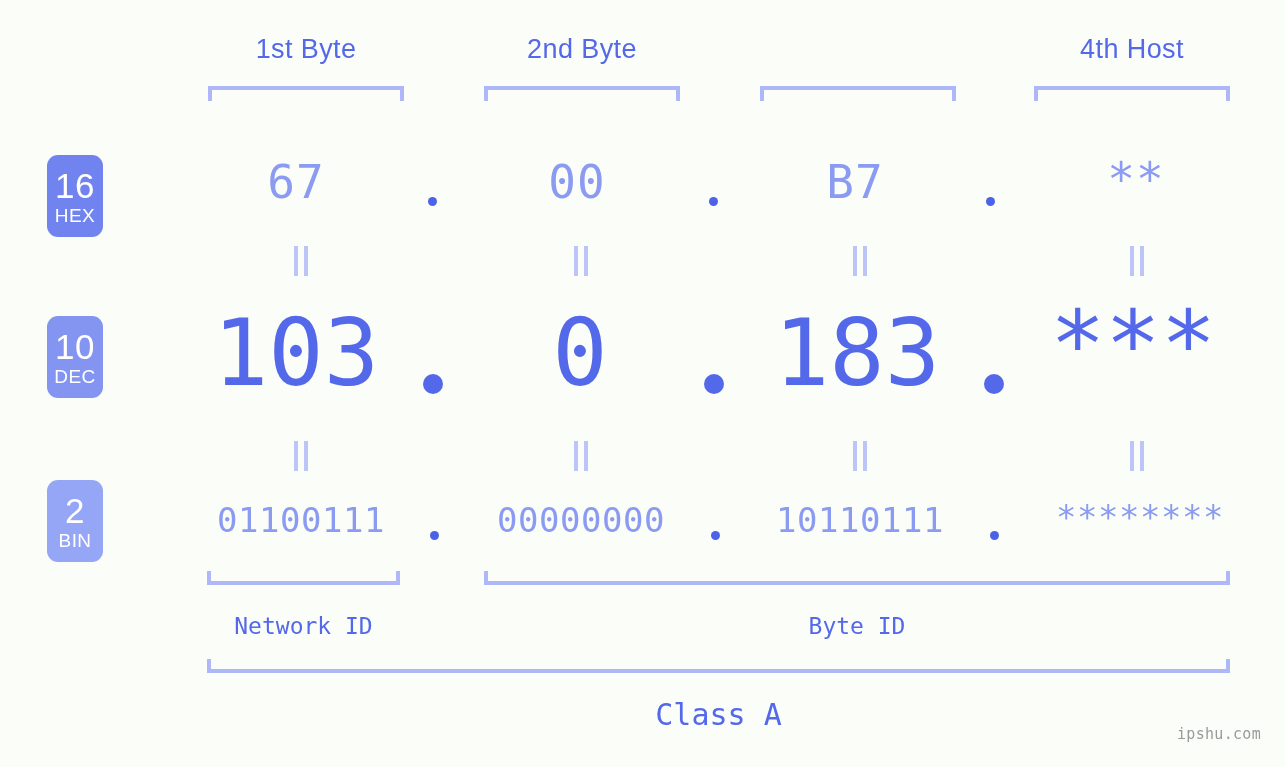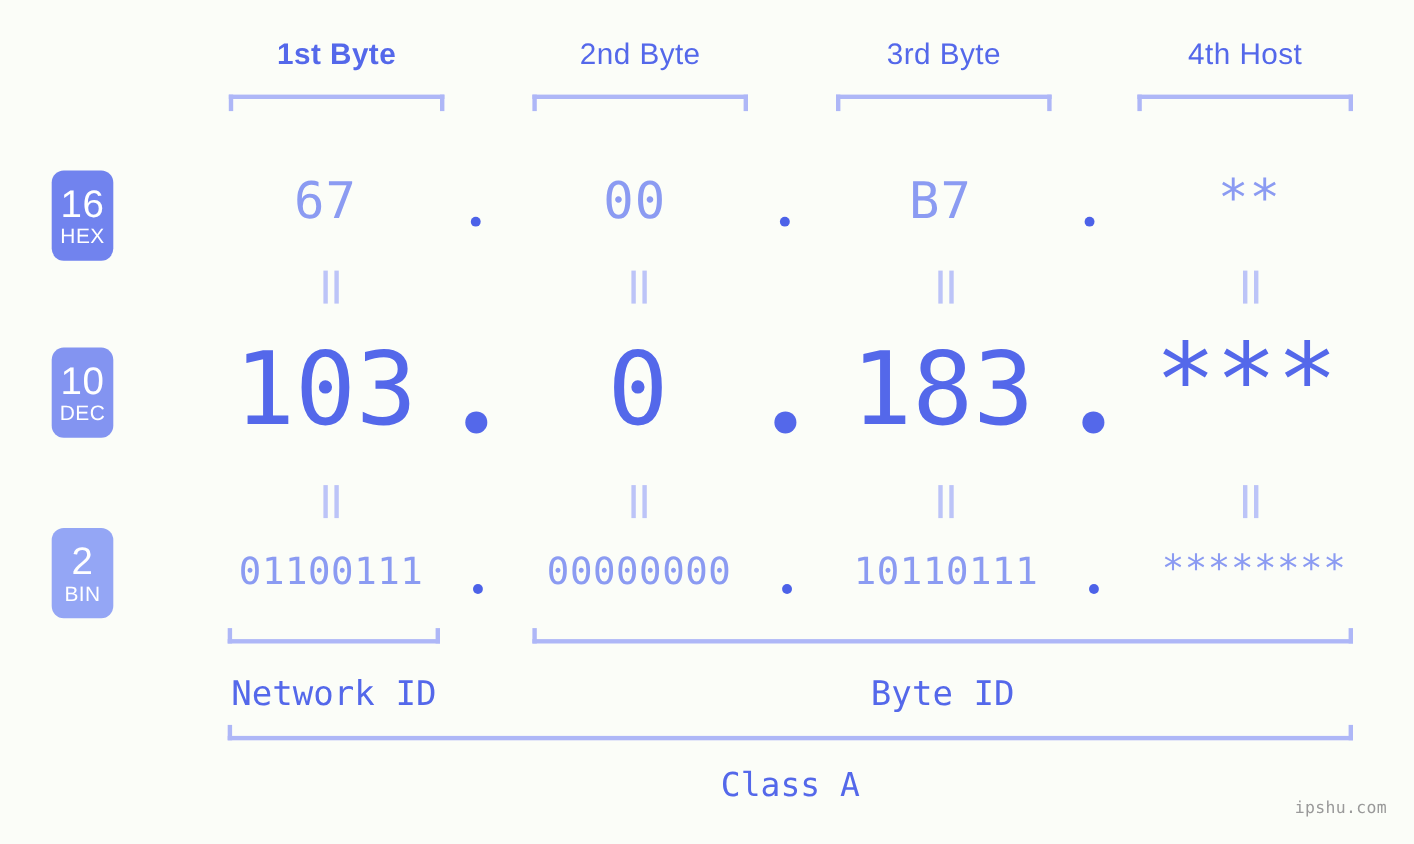--- a/index.html
+++ b/index.html
@@ -128,21 +128,21 @@
     height: 100%;
     background: #bcc4f8;
   }
 
   
   .id-label {
     position: absolute;
     text-align: center;
     color: #5468ea;
     font-family: "DejaVu Sans Mono", monospace;
-    font-size: 31px;
+    font-size: 23px;
     white-space: nowrap;
   }
   .class-label {
     position: absolute;
     text-align: center;
     color: #5468ea;
     font-family: "DejaVu Sans Mono", monospace;
     font-size: 30px;
     white-space: nowrap;
   }
@@ -154,23 +154,22 @@
     font-family: "DejaVu Sans Mono", monospace;
     font-size: 15px;
     letter-spacing: .3px;
   }
 </style>
 </head>
 <body>
 
 <div class="stage">
 
-  <div class="byte-head" style="left:208px; width:196px;font-weight:bold;">1st Byte</div>
+  <div class="byte-head" style="left:208px; width:196px;">1st Byte</div>
   <div class="byte-head" style="left:484px; width:196px;">2nd Byte</div>
-  <div class="byte-head" style="left:760px; width:196px;">3rd Byte</div>
   <div class="byte-head" style="left:1034px; width:196px;">4th Host</div>
 
   <div class="bracket bracket-down" style="left:208px; top:86px; width:196px; height:15px;"></div>
   <div class="bracket bracket-down" style="left:484px; top:86px; width:196px; height:15px;"></div>
   <div class="bracket bracket-down" style="left:760px; top:86px; width:196px; height:15px;"></div>
   <div class="bracket bracket-down" style="left:1034px; top:86px; width:196px; height:15px;"></div>
 
   <div class="badge" style="top:155px; height:82px; background:#7183ee;">
     <span class="num">16</span>
     <span class="lbl">HEX</span>

